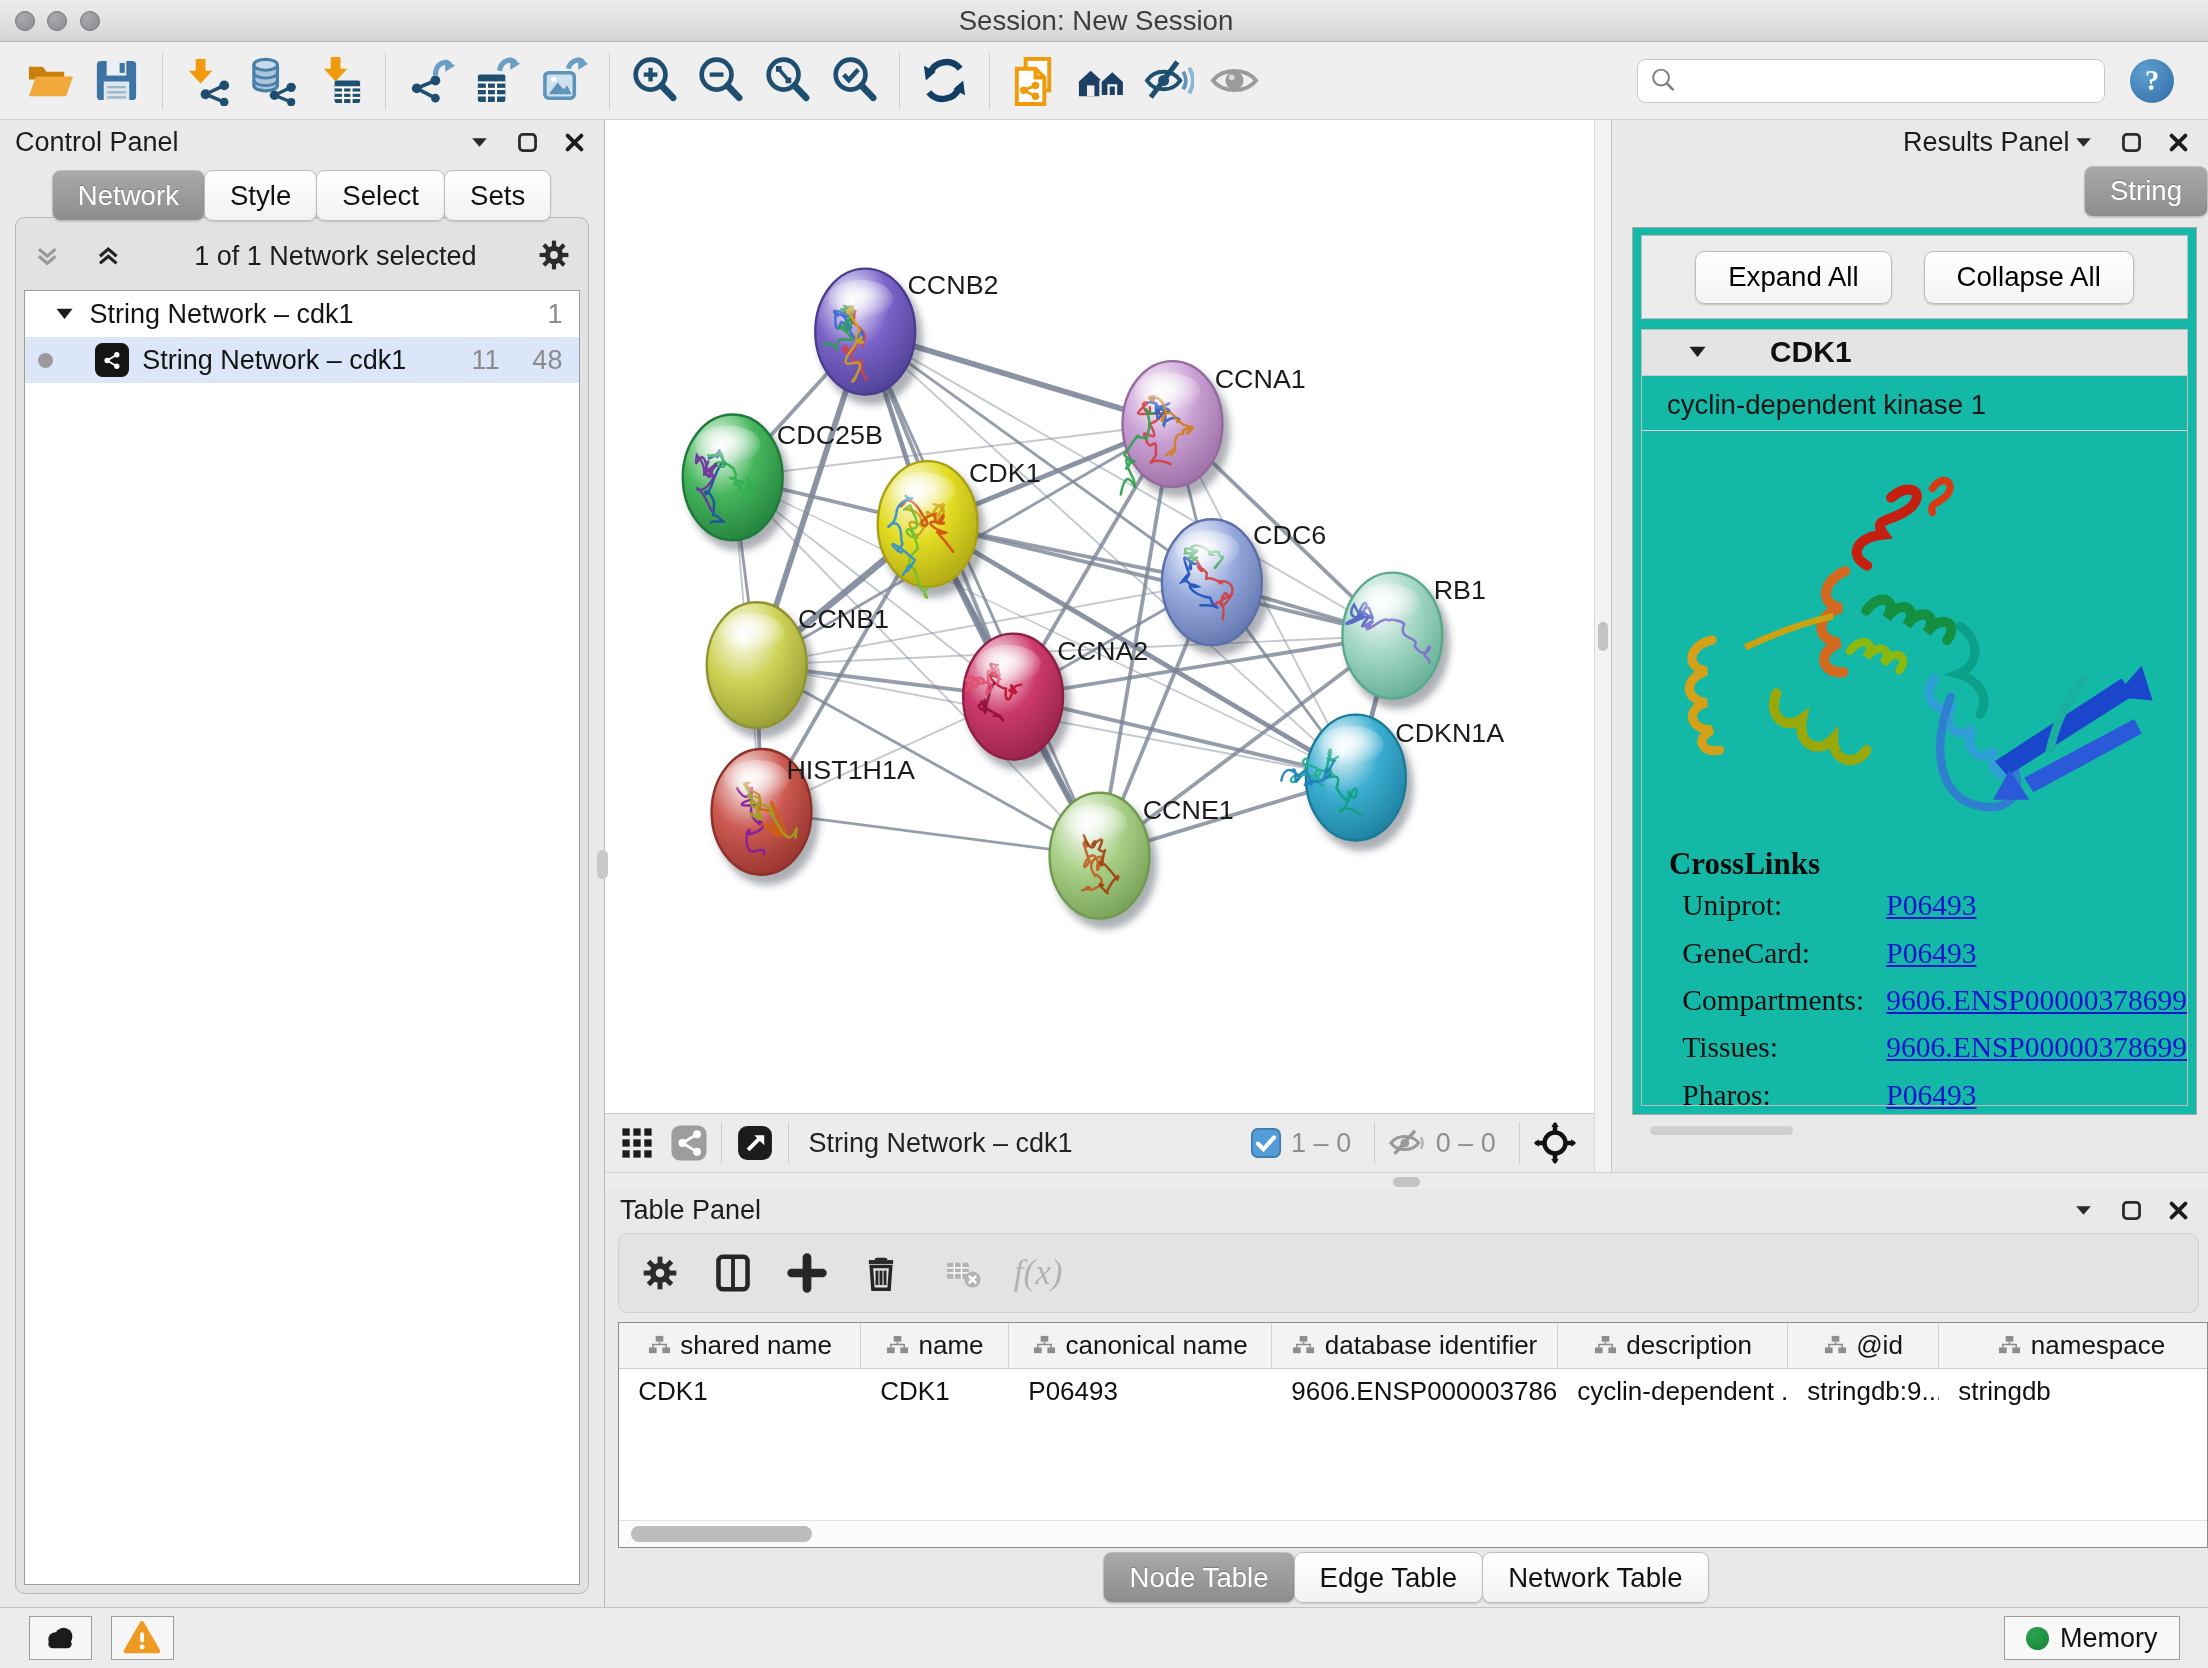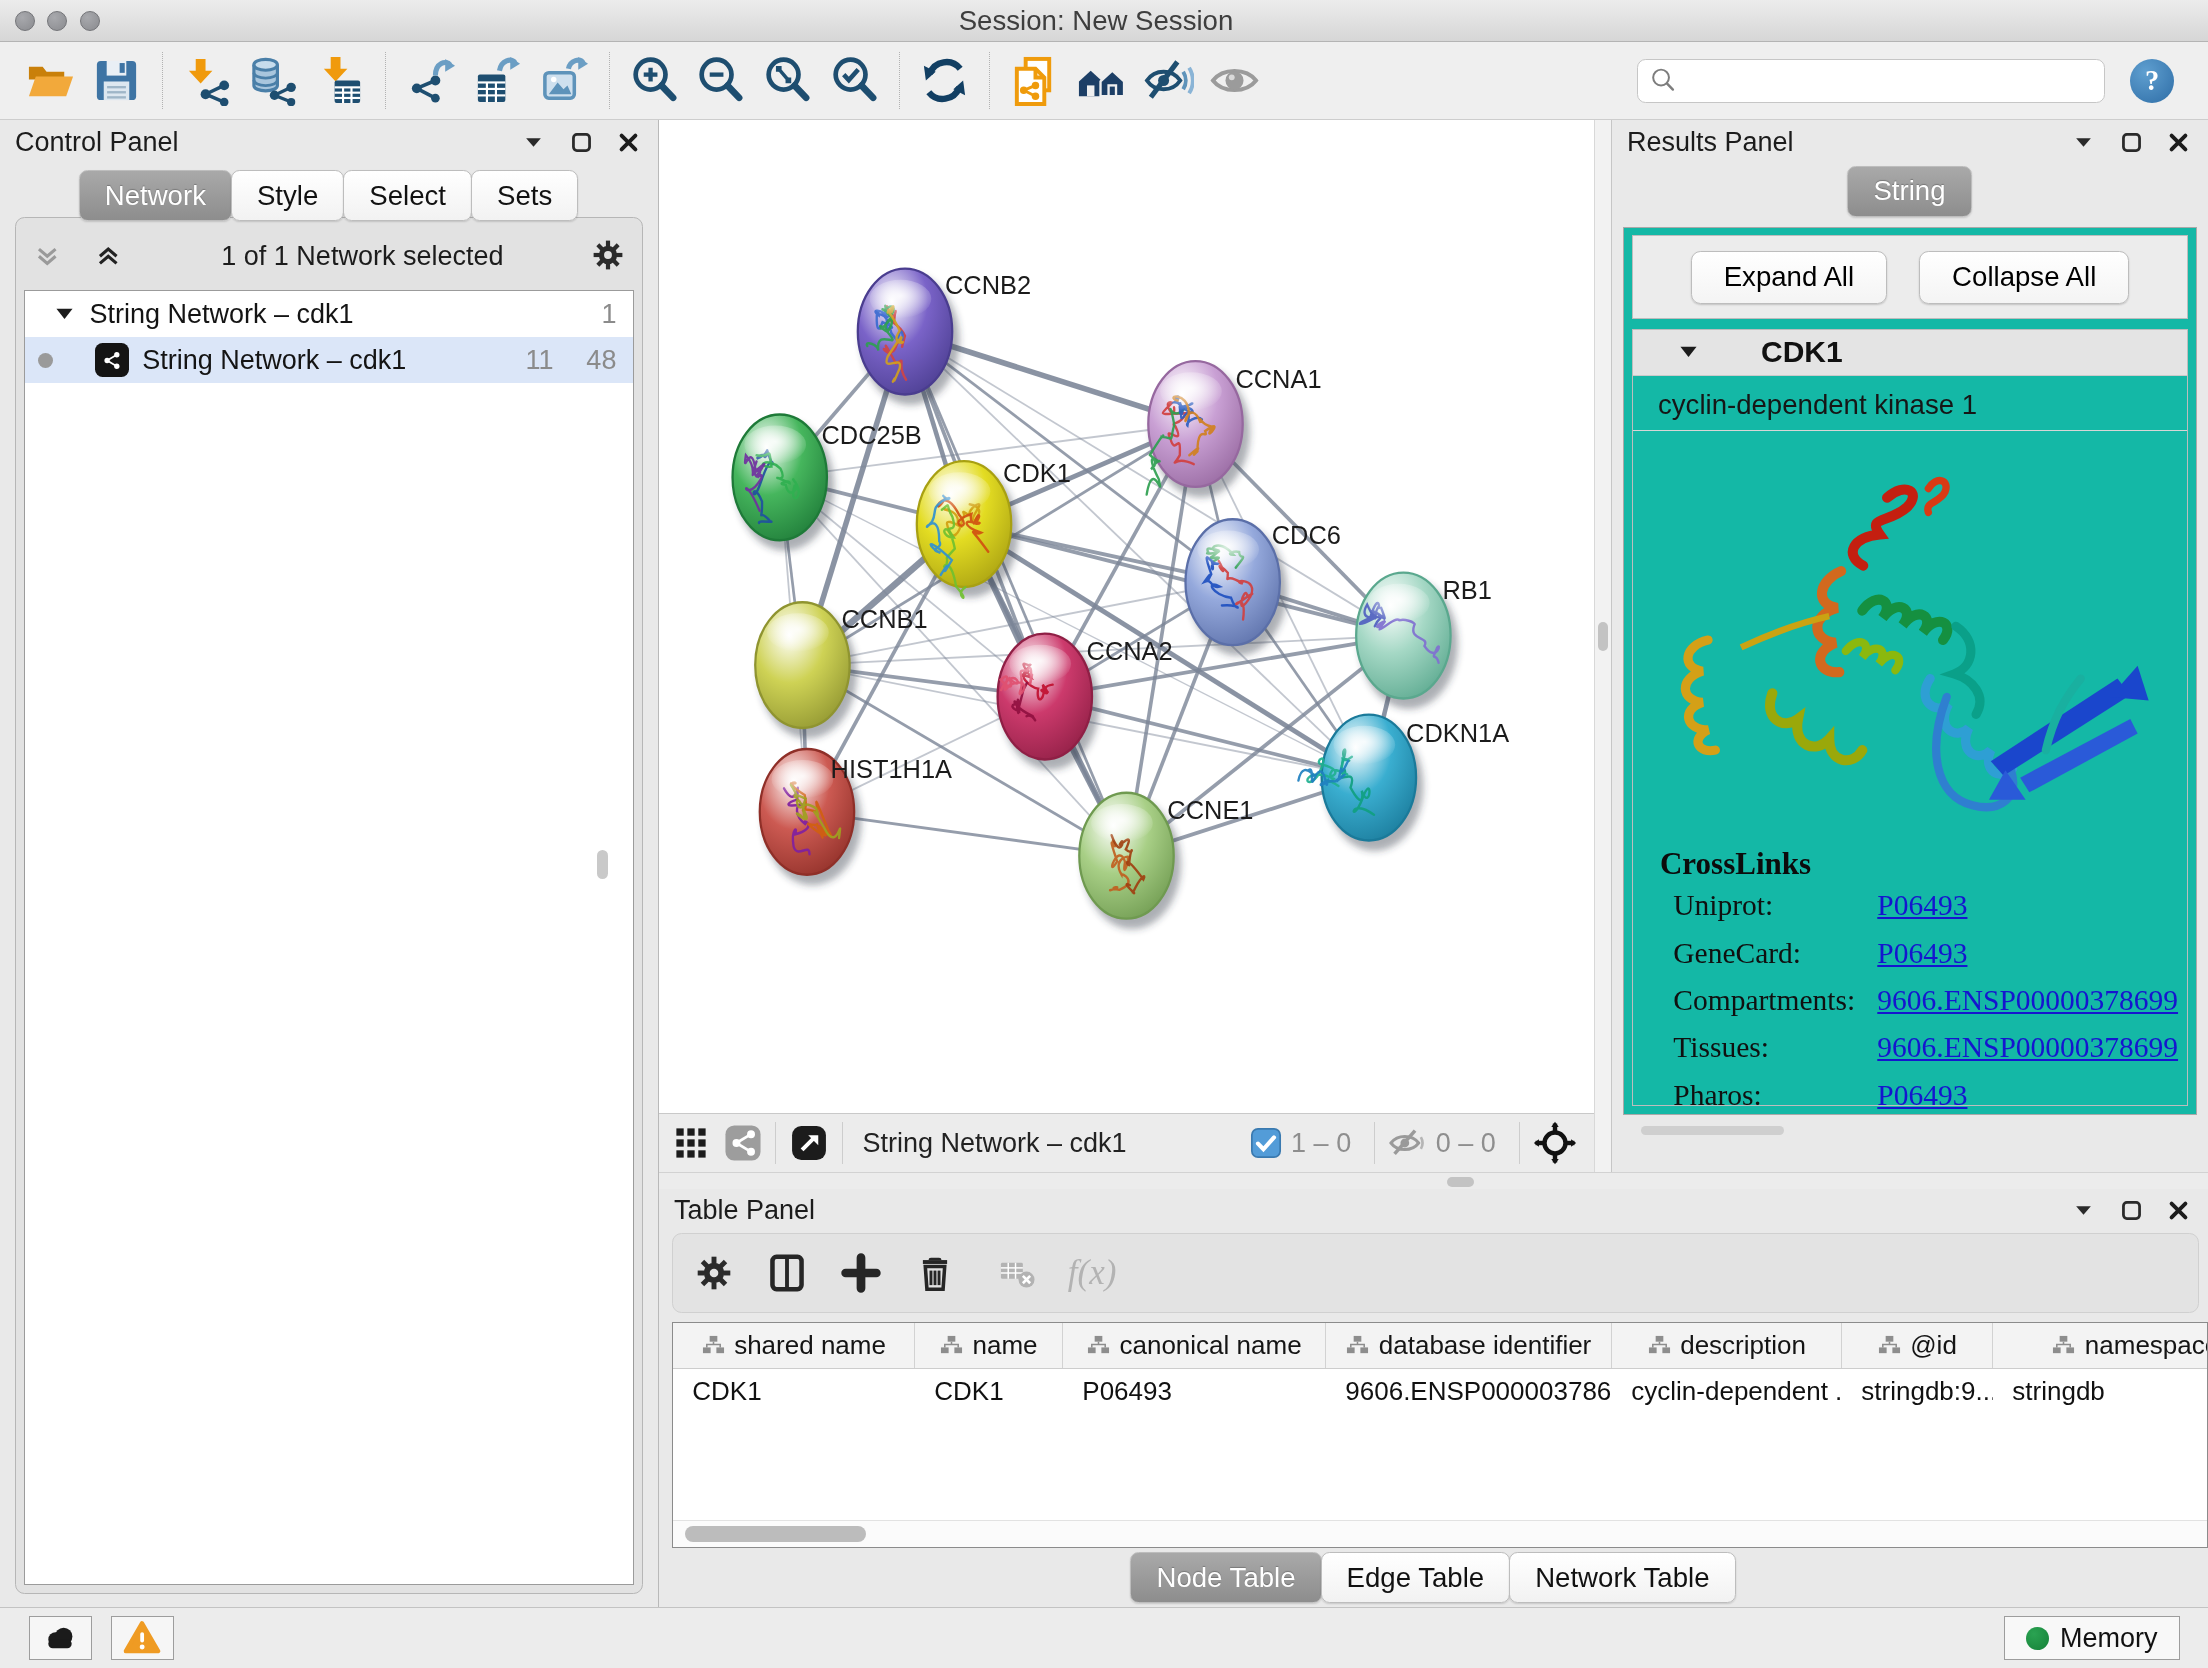--- a/index.html
+++ b/index.html
@@ -22,21 +22,21 @@
                display:flex; align-items:center; padding:0 11.4px; }
   .searchbox input { border:none; outline:none; flex:1; font-size:25px; margin-left:9.5px; font-family:inherit; background:transparent; }
   .help-btn { width:44px; height:44px; border-radius:50%; background:radial-gradient(circle at 35% 30%, #5f9fd0, #2e6da6);
               color:#fff; font-size:28.5px; font-weight:bold; display:flex; align-items:center; justify-content:center; margin:0 17px 0 25px;
               font-family:"Liberation Serif",serif; }
 
   
   .main { flex:1 1 auto; display:flex; min-height:0; position:relative; }
 
   
-  .control-panel { width:659px; flex:0 0 auto; background:#e9e9e9; border-right:1.9px solid #b9b9b9; display:flex; flex-direction:column; }
+  .control-panel { width:605px; flex:0 0 auto; background:#e9e9e9; border-right:1.9px solid #b9b9b9; display:flex; flex-direction:column; }
   .panel-head { height:44px; display:flex; align-items:center; padding:0 15px; flex:0 0 auto; }
   .panel-head .ph-title { font-size:27px; color:#1c1c1c; }
   .ph-controls { margin-left:auto; display:flex; align-items:center; gap:19px; }
   .ph-ic { display:flex; align-items:center; justify-content:center; width:28.5px; height:28.5px; }
   .cp-tabs { display:flex; justify-content:center; align-items:flex-end; height:59px; padding-bottom:1.9px; flex:0 0 auto; position:relative; z-index:2; }
   .seg { font-size:27.6px; padding:8.6px 25px; background:linear-gradient(#ffffff,#f2f2f2); border:1px solid #bdbdbd; color:#111;
          border-radius:8.6px; margin-left:-1px; box-shadow:0 1px 1.9px rgba(0,0,0,.15); }
   .seg.active { background:linear-gradient(#a9a9a9,#8d8d8d); color:#fff; text-shadow:0 -1px 1px rgba(0,0,0,.25); }
   .cp-box { flex:1 1 auto; margin:-5.7px 15px 13.3px 15px; background:#e2e2e2; border:1.4px solid #b6b6b6; border-radius:9.5px;
             display:flex; flex-direction:column; padding-top:13.3px; min-height:0; }
@@ -56,21 +56,21 @@
   .top-row { height:1052px; display:flex; flex:0 0 auto; min-width:0; }
   .net-col { flex:1 1 auto; display:flex; flex-direction:column; min-width:0; background:#fff; }
   .net-canvas { flex:1 1 auto; background:#ffffff; min-height:0; }
   .net-canvas svg { width:100%; height:100%; display:block; }
   .net-toolbar { height:59px; background:#ececec; border-top:1px solid #c9c9c9; display:flex; align-items:center; padding:0 13.3px; flex:0 0 auto; }
   .nt-div { width:0; border-left:1.4px solid #cdcdcd; height:42px; margin:0 13.3px; }
   .nt-title { font-size:27px; color:#222; margin-left:5.7px; flex:1; }
   .nt-count { font-size:27px; color:#8e8e8e; margin:0 9.5px; }
   .v-gutter { width:17px; background:#f2f2f2; border-left:1px solid #d8d8d8; position:relative; flex:0 0 auto; }
   .grip-v { position:absolute; top:502px; left:2.9px; width:10.5px; height:28.5px; background:#c3c3c3; border-radius:5.7px; }
-  .results-panel { width:597px; flex:0 0 auto; background:#e9e9e9; display:flex; flex-direction:column; border-left:1px solid #c6c6c6; }
+  .results-panel { width:597px; flex:0 0 auto; background:#e9e9e9; display:flex; flex-direction:column; border-left:1px solid #c6c6c6;align-items:flex-end; }
   .rp-tabrow { display:flex; justify-content:center; height:53px; align-items:flex-end; flex:0 0 auto; }
   .rp-box { margin:9.5px 11.4px; border:1.4px solid #a9a9a9; background:#14b8a6; height:888px; display:flex; flex-direction:column; flex:0 0 auto; }
   .rp-buttons { margin:7.6px; border:1.4px solid #bdbdbd; background:#ececec; height:84px; display:flex; align-items:center; justify-content:center; gap:32px; flex:0 0 auto; }
   .rp-btn { font-size:27.6px; padding:9.5px 32px; background:linear-gradient(#ffffff,#f4f4f4); border:1px solid #bdbdbd; border-radius:9.5px; box-shadow:0 1px 1.9px rgba(0,0,0,.18); }
   .rp-section { margin:1.9px 7.6px 7.6px 7.6px; border:1.4px solid #bdbdbd; flex:1 1 auto; display:flex; flex-direction:column; min-height:0; }
   .rp-sec-head { height:46px; background:#e4e4e4; border-bottom:1px solid #cacaca; display:flex; align-items:center; flex:0 0 auto; }
   .rp-gene { font-size:30px; font-weight:bold; color:#111; margin-left:61px; }
   .rp-desc { font-size:27.6px; color:#161616; padding:13.3px 0 9.5px 25px; border-bottom:1px solid #d6d6d6; flex:0 0 auto; }
   .rp-protein { flex:0 0 auto; display:flex; justify-content:center; padding:15px 0 3.8px 0; }
   .crosslinks { padding:7.6px 0 0 27px; font-family:"Liberation Serif","DejaVu Serif",serif; flex:1 1 auto; }

